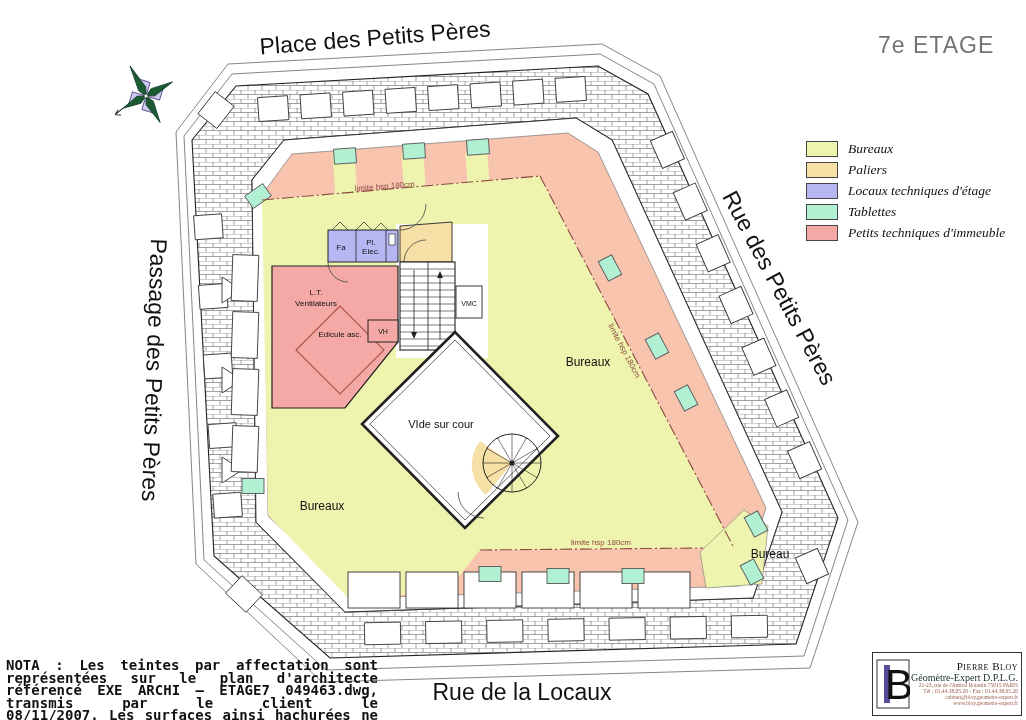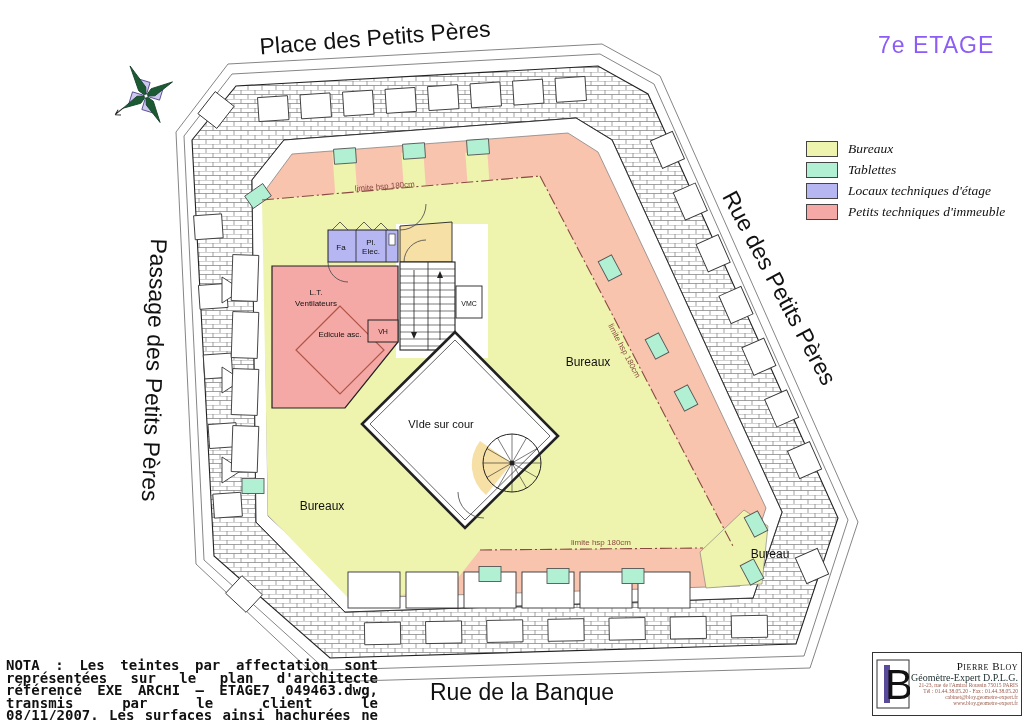--- a/index.html
+++ b/index.html
@@ -1,20 +1,20 @@
 <!DOCTYPE html>
 <html><head>
 <meta charset="utf-8">
 <style>
   html,body{margin:0;padding:0;}
   body{width:1026px;height:720px;position:relative;background:#fff;overflow:hidden;
        font-family:"Liberation Sans",sans-serif;}
   .abs{position:absolute;}
   .street{font-size:23px;color:#111;white-space:nowrap;}
-  .title7{font-size:23px;color:#8b5cf6;letter-spacing:1px;white-space:nowrap;}
+  .title7{font-size:23px;color:#737373;letter-spacing:1px;white-space:nowrap;}
   .legend{position:absolute;left:806px;top:141px;}
   .legend-row{display:flex;align-items:center;margin-bottom:6px;height:15px;}
   .swatch{width:30px;height:14px;border:1px solid #444;margin-right:10px;flex:0 0 auto;}
   .legend-label{font-family:"Liberation Serif",serif;font-style:italic;font-size:13.5px;color:#111;white-space:nowrap;}
   .nota{position:absolute;left:6px;top:659px;width:372px;font-family:"DejaVu Sans Mono",monospace;
         font-size:14px;line-height:12.5px;color:#111;font-weight:bold;}
   .nota .j{text-align:justify;text-align-last:justify;}
   .stamp{position:absolute;left:872px;top:652px;width:150px;height:64px;border:1px solid #333;
          display:flex;align-items:center;padding:2px 3px;background:#fff;box-sizing:border-box;}
   .stamp-text{flex:1;text-align:right;line-height:1.05;}
@@ -213,34 +213,38 @@
     </g>
     <path d="M-26,0 L-36,2 M-36,2 L-31,-1 M-36,2 L-31,5" stroke="#222" stroke-width="1" fill="none"></path>
     <circle r="2" fill="#fff" stroke="#14402a" stroke-width="0.8"></circle>
   </g>
 </svg>
 
 <div class="abs street" style="left:375px;top:38px;transform:translate(-50%,-50%) rotate(-4.5deg);">Place des Petits Pères</div>
 <div class="abs title7" style="left:878px;top:32px;">7e ETAGE</div>
 <div class="abs street" style="left:779px;top:288px;transform:translate(-50%,-50%) rotate(62deg);">Rue des Petits Pères</div>
 <div class="abs street" style="left:154px;top:370px;transform:translate(-50%,-50%) rotate(92deg);">Passage des Petits Pères</div>
-<div class="abs street" style="left:522px;top:692px;transform:translate(-50%,-50%);">Rue de la Banque</div>
+<div class="abs street" style="left:522px;top:692px;transform:translate(-50%,-50%);">Rue de la Locaux</div>
 
 <div class="legend">
   <div class="legend-row">
     <div class="swatch" style="background-color: rgb(238, 243, 174);"></div>
     <div class="legend-label">Bureaux</div>
   </div>
   <div class="legend-row">
+    <div class="swatch" style="background-color: rgb(247, 224, 166);"></div>
+    <div class="legend-label">Paliers</div>
+  </div>
+  <div class="legend-row">
+    <div class="swatch" style="background-color: rgb(182, 183, 242);"></div>
+    <div class="legend-label">Locaux techniques d'étage</div>
+  </div>
+  <div class="legend-row">
     <div class="swatch" style="background-color: rgb(178, 240, 211);"></div>
     <div class="legend-label">Tablettes</div>
-  </div>
-  <div class="legend-row">
-    <div class="swatch" style="background-color: rgb(182, 183, 242);"></div>
-    <div class="legend-label">Locaux techniques d'étage</div>
   </div>
   <div class="legend-row">
     <div class="swatch" style="background-color: rgb(245, 169, 166);"></div>
     <div class="legend-label">Petits techniques d'immeuble</div>
   </div>
 </div>
 
 <div class="nota">
   <div class="j">NOTA : Les teintes par affectation sont représentées sur le plan d'architecte</div>
   <div class="j">référencé EXE ARCHI — ETAGE7 049463.dwg, transmis par le client le</div>

